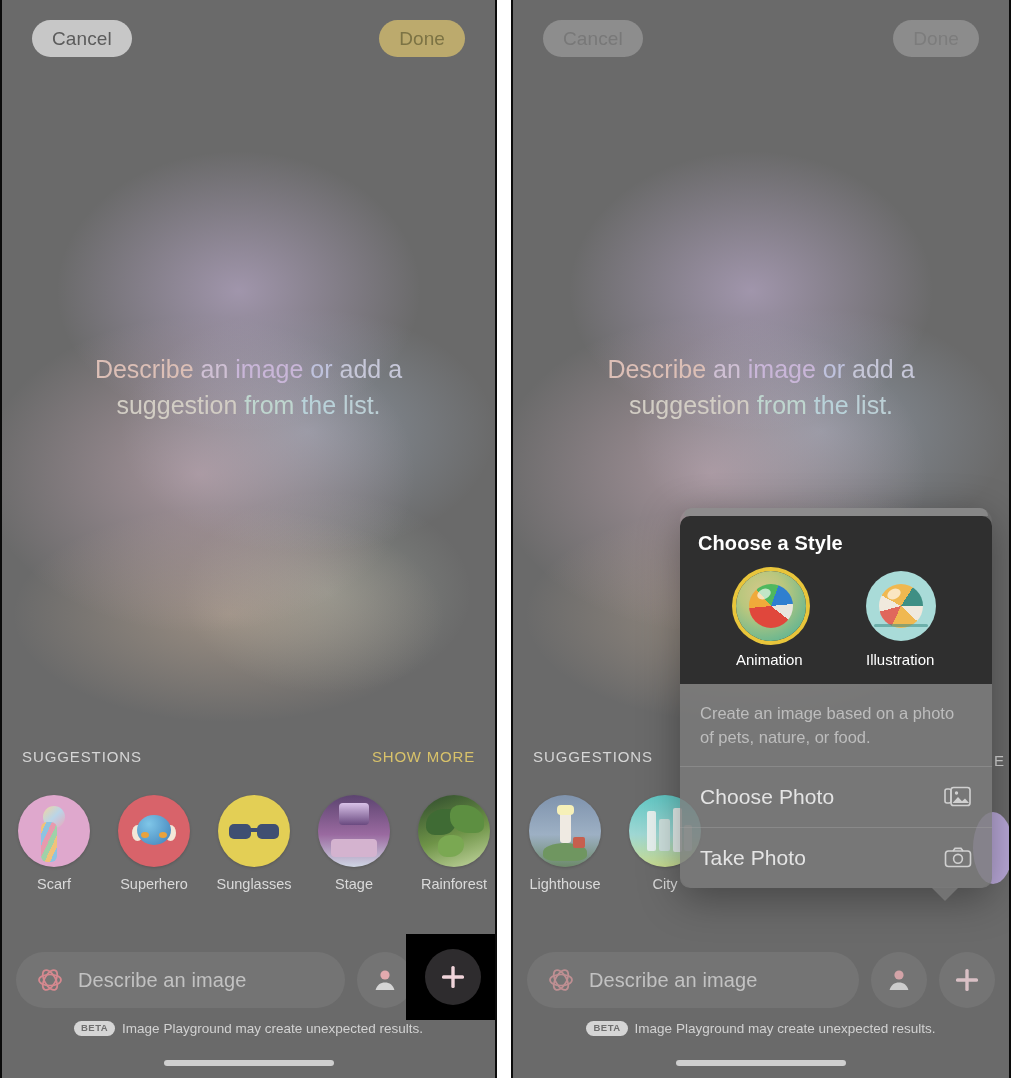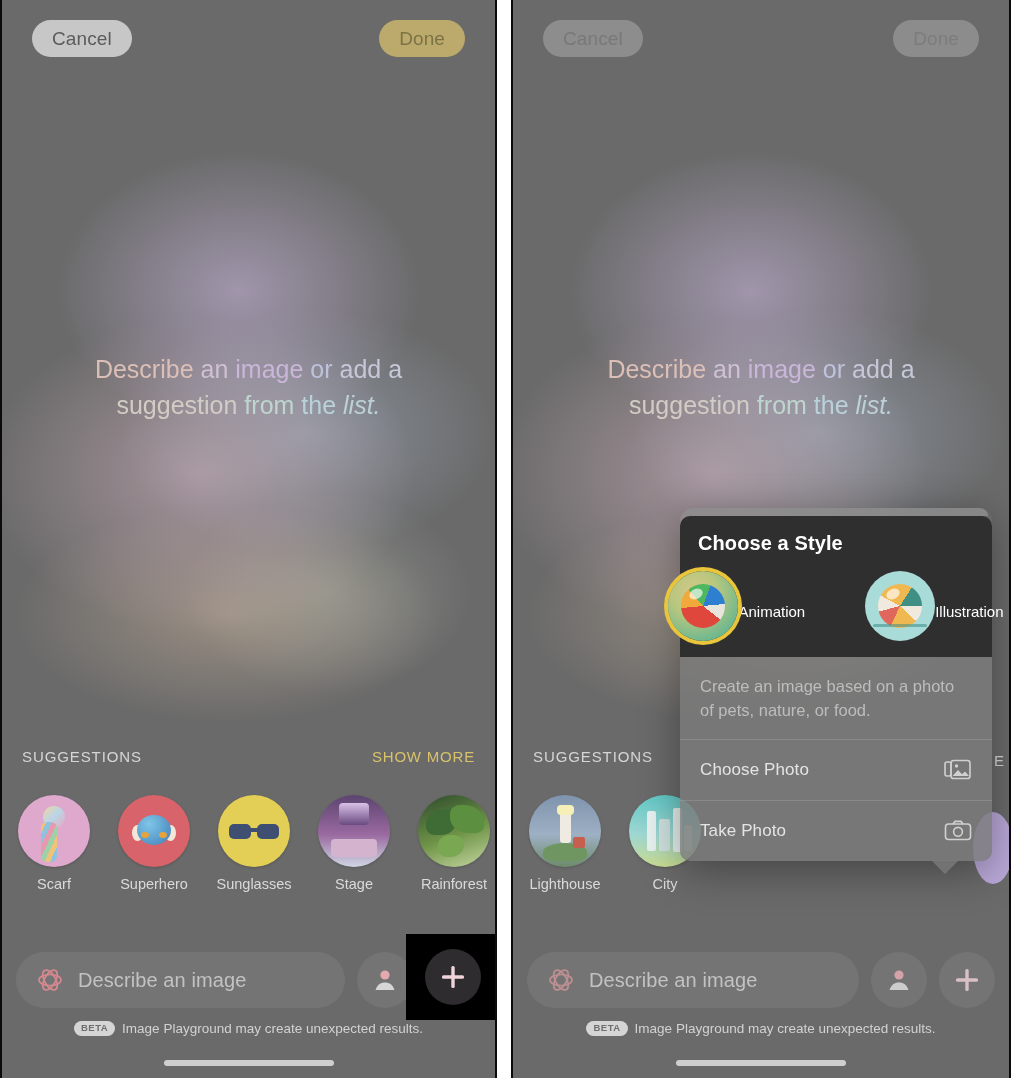--- a/index.html
+++ b/index.html
@@ -74,21 +74,21 @@
   }
   .hero .w { }
   .h1 { color: #dcbfb6; }
   .h2 { color: #cfc0d4; }
   .h3 { color: #c9b6d8; }
   .h4 { color: #bfc2dd; }
   .h5 { color: #c6c7d8; }
   .h6 { color: #d2cdc4; }
   .h7 { color: #bfd6cf; }
   .h8 { color: #b9d2d9; }
-  .h9 { color: #bcd0d6; font-style: italic; }
+  .h9 { color: #bcd0d6; }
 
   
   .sugg-head {
     position: absolute; left: 0; right: 0; top: 748px;
     display: flex; align-items: center; justify-content: space-between;
     padding: 0 20px;
     z-index: 4;
   }
   .sugg-title {
     font-size: 15px; letter-spacing: .9px; color: #d6d6d6; font-weight: 400;
@@ -240,21 +240,21 @@
     border-radius: 10px 10px 0 0;
   }
   .popup-title {
     color: #ffffff; font-size: 20px; font-weight: 700;
     letter-spacing: .1px;
   }
   .style-row {
     display: flex; gap: 60px; justify-content: center;
     margin-top: 16px;
   }
-  .style-item { display: flex; flex-direction: row; align-items: center; }
+  .style-item { display: flex; flex-direction: column; align-items: flex-start; }
   .style-circle {
     width: 70px; height: 70px; border-radius: 50%;
     position: relative;
     display: flex; align-items: center; justify-content: center;
   }
   .style-circle.selected {
     box-shadow: 0 0 0 4px #e8c53b;
   }
   .anim-bg {
     background: radial-gradient(circle at 38% 32%, #d6c88a 0%, #b9c77e 35%, #3fae9a 100%);
@@ -294,21 +294,21 @@
     font-size: 16.5px; line-height: 1.45;
     color: #bdbdbd;
     border-bottom: 1px solid rgba(160,160,160,.45);
   }
   .menu-item {
     display: flex; align-items: center; justify-content: space-between;
     padding: 18px 20px;
     border-bottom: 1px solid rgba(160,160,160,.45);
   }
   .menu-item:last-child { border-bottom: none; }
-  .menu-label { font-size: 17px; color: #e4e4e4; letter-spacing: .1px; }
+  .menu-label { font-size: 21px; color: #e4e4e4; letter-spacing: .1px; }
   .menu-icon { width: 28px; height: 24px; opacity: .85; }
   .popup-pointer {
     position: absolute;
     left: 50%; bottom: -13px; margin-left: 95px;
     width: 0; height: 0;
     border-left: 14px solid transparent;
     border-right: 14px solid transparent;
     border-top: 14px solid rgba(122,122,122,.82);
   }
 

